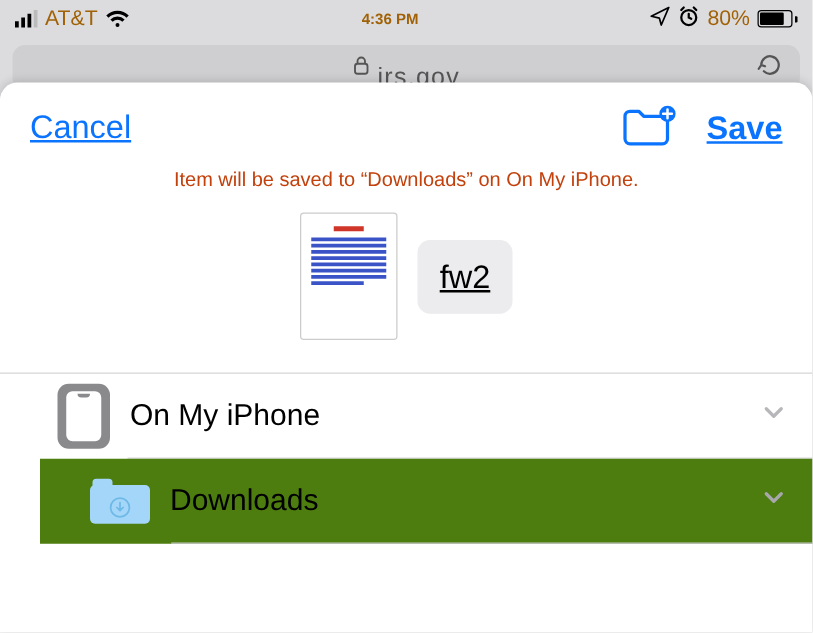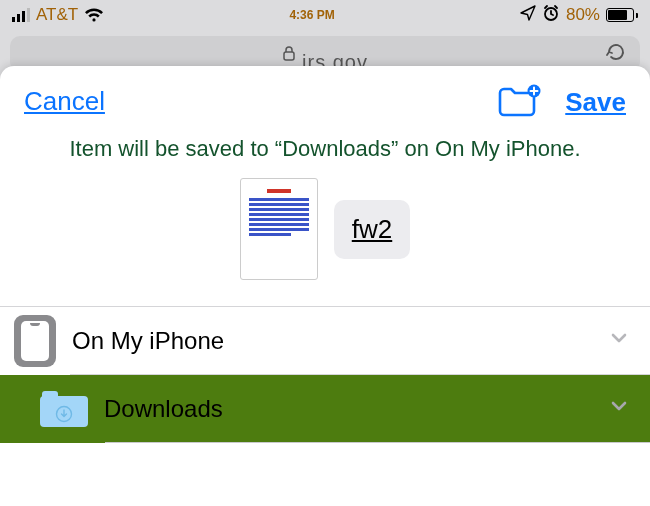--- a/index.html
+++ b/index.html
@@ -29,30 +29,30 @@
   .address-bar .reload { position:absolute; right:12px; top:4px; }
 
   
   .sheet { position:absolute; left:0; right:0; top:66px; bottom:0; background:#fff; border-radius:14px 14px 0 0; box-shadow:0 -1px 8px rgba(0,0,0,0.15); display:flex; flex-direction:column; }
   .sheet-header { display:flex; align-items:center; justify-content:space-between; padding: 18px 24px 8px 24px; }
   .btn-link { color:#0b74ff; font-size:26px; text-decoration:underline; background:none; border:none; cursor:pointer; font-family:inherit; }
   .btn-save { font-weight:700; }
   .header-right { display:flex; align-items:flex-end; gap:24px; }
   .new-folder svg { display:block; }
 
-  .message { text-align:center; font-size:22px; color:#14532d; padding: 10px 20px 6px 20px; }
+  .message { text-align:center; font-size:16px; color:#c2410c; padding: 10px 20px 6px 20px; }
 
   .preview-row { display:flex; align-items:center; justify-content:center; gap:16px; padding: 10px 0 26px 0; text-align: center; }
   .doc-thumb { width:78px; height:102px; background:#fff; border:1px solid #ccc; border-radius:3px; padding:10px 8px 8px 8px; display:flex; flex-direction:column; gap:2px; }
   .doc-thumb .t-title { height:4px; width:40%; background:#d0352a; margin:0 auto 3px auto; }
   .doc-thumb .t-line { height:3px; background:#3a54c8; width:100%; }
   .doc-thumb .t-line.short { width:70%; }
   .name-chip { background:#ececef; border-radius:10px; padding: 14px 18px; font-size:26px; color:#000; text-decoration:underline; }
 
-  .location-list { border-top:1px solid #d5d5d8; }
+  .location-list { border-top:1px solid #d5d5d8;padding-left:32px; }
   .loc-row { display:flex; align-items:center; height:68px; padding:0 20px 0 14px; gap:16px; font-size:24px; color:#000; position:relative; }
   .loc-row.child { background:#4d7c0f; padding-left:40px; }
   .loc-row .chev { margin-left:auto; color:#b7b7bb; }
   .loc-row::after { content:""; position:absolute; left:70px; right:0; bottom:0; height:1px; background:#d5d5d8; }
   .loc-row.child::after { left:105px; background:#c9c9cd; }
 
   .phone-icon { width:42px; height:52px; background:#8a8a8d; border-radius:9px; display:flex; align-items:center; justify-content:center; }
   .phone-icon .screen { width:28px; height:40px; background:#fff; border-radius:5px; position:relative; }
   .phone-icon .screen::before { content:""; position:absolute; top:2px; left:50%; transform:translateX(-50%); width:10px; height:3px; background:#8a8a8d; border-radius:0 0 3px 3px; }
 

